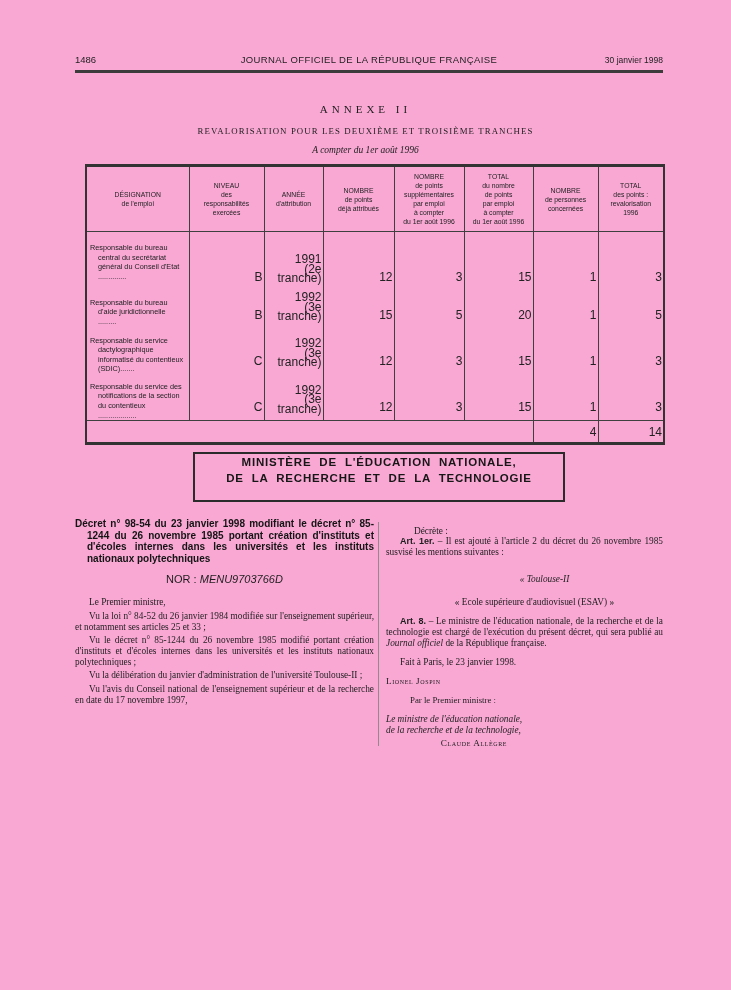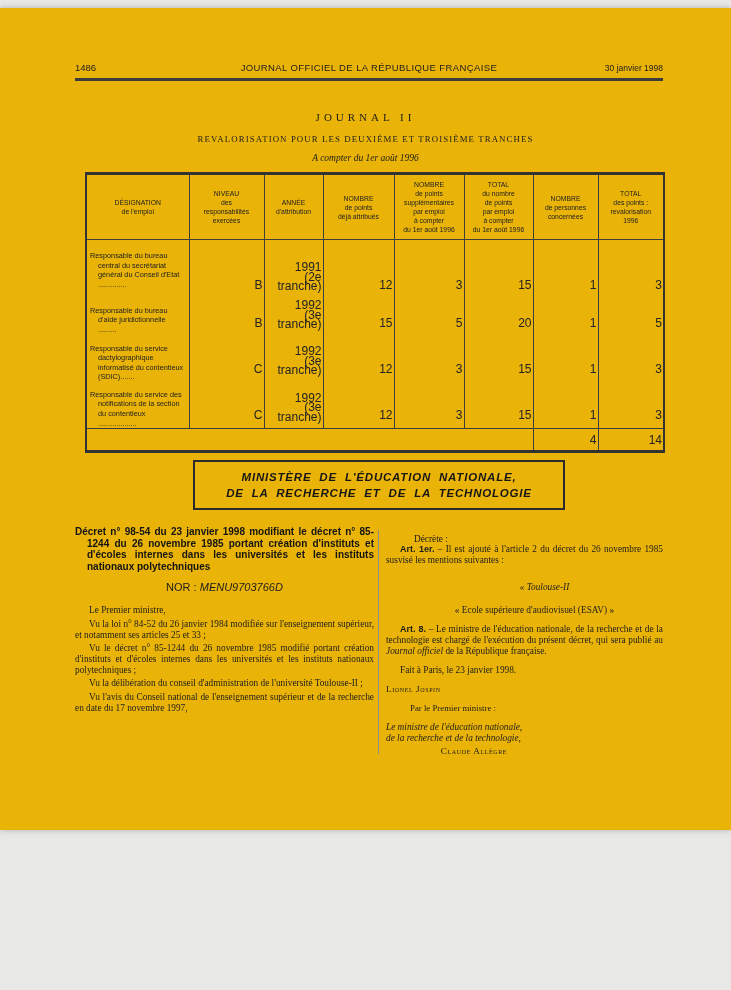--- a/index.html
+++ b/index.html
@@ -1,23 +1,23 @@
 <!DOCTYPE html>
 <html lang="fr"><head>
 <meta charset="utf-8">
 <style>
   html,body{margin:0;padding:0;background:#e8e8e6;}
   .page{
     position:relative;
-    width:731px;height:822px;
-    background:#eab308;
+    width:731px;height:990px;
+    background:#f9a8d4;
     color:#1d1d1d;
     font-family:"Liberation Serif", serif;
     overflow:hidden;
-    margin:8px auto;
+    margin:0 auto;
     box-shadow:0 0 6px rgba(0,0,0,.25);
   }
   
   .runhead{
     position:absolute;top:54px;left:75px;width:588px;
     display:flex;align-items:baseline;
     font-family:"Liberation Sans", sans-serif;
   }
   .runhead .pageno{font-size:9.5px;width:90px;}
   .runhead .jtitle{flex:1;text-align:center;font-size:9.5px;letter-spacing:.4px;}
@@ -47,24 +47,24 @@
     vertical-align:top;padding:8px 3px 0 3px;
   }
   table.jo td.desig div{padding-left:8px;text-indent:-8px;}
   table.jo tr.r1 td.desig{padding-top:11px;}
   table.jo td .yr{line-height:9.5px;}
   table.jo tr.totals td{border-top:1px solid #3f3f3f;vertical-align:middle;padding:2px 1px;}
   
   .ministry{
     position:absolute;left:193px;top:452px;width:368px;height:46px;
     border:2px solid #2b2b2b;background:transparent;
-    display:flex;flex-direction:column;justify-content:center;align-items:center;
+    display:flex;flex-direction:column;justify-content:flex-start;align-items:center;
     font-family:"Liberation Sans", sans-serif;font-weight:bold;
     font-size:11.5px;line-height:16px;letter-spacing:.8px;word-spacing:4px;
-    text-align:center;color:#161616;font-style:italic;
+    text-align:center;color:#161616;
   }
   
   .col-divider{position:absolute;left:378px;top:522px;width:1px;height:224px;background:#8d8d8d;}
   .leftcol{position:absolute;left:75px;top:518px;width:299px;}
   .rightcol{position:absolute;left:386px;top:520px;width:277px;}
   .dec-heading{
     font-family:"Liberation Sans", sans-serif;font-weight:bold;
     font-size:10px;line-height:11.6px;text-align:justify;
     padding-left:12px;text-indent:-12px;color:#141414;
   }
@@ -94,21 +94,21 @@
 <div class="page">
 
   <div class="runhead">
     <span class="pageno">1486</span>
     <span class="jtitle">JOURNAL OFFICIEL DE LA RÉPUBLIQUE FRANÇAISE</span>
     <span class="jdate">30 janvier 1998</span>
   </div>
   <div class="head-rule"></div>
 
   <div class="annexe">
-    <div class="a-title">JOURNAL II</div>
+    <div class="a-title">ANNEXE II</div>
     <div class="a-sub">REVALORISATION POUR LES DEUXIÈME ET TROISIÈME TRANCHES</div>
     <div class="a-eff">A compter du 1er août 1996</div>
   </div>
 
   <table class="jo">
     <colgroup>
       <col style="width:103px">
         <col style="width:75px">
         <col style="width:59px">
         <col style="width:71px">
@@ -232,21 +232,21 @@
 
   <div class="leftcol">
     <div class="dec-heading">Décret n° 98-54 du 23 janvier 1998 modifiant le décret n° 85-1244 du 26 novembre 1985 portant création d'instituts et d'écoles internes dans les universités et les instituts nationaux polytechniques</div>
     <div class="nor">
       <span>NOR :</span>
       <span class="norval">MENU9703766D</span>
     </div>
     <p class="body">Le Premier ministre,</p>
     <p class="body">Vu la loi n° 84-52 du 26 janvier 1984 modifiée sur l'enseignement supérieur, et notamment ses articles 25 et 33 ;</p>
     <p class="body">Vu le décret n° 85-1244 du 26 novembre 1985 modifié portant création d'instituts et d'écoles internes dans les universités et les instituts nationaux polytechniques ;</p>
-    <p class="body">Vu la délibération du conseil d'administration de l'université Toulouse-II ;</p>
+    <p class="body">Vu la délibération du janvier d'administration de l'université Toulouse-II ;</p>
     <p class="body">Vu l'avis du Conseil national de l'enseignement supérieur et de la recherche en date du 17 novembre 1997,</p>
   </div>
 
   <div class="rightcol">
     <p class="rc-decrete">Décrète :</p>
     <p class="body rc-art">
       <span class="artlabel">Art. 1er.</span>
       <span>– Il est ajouté à l'article 2 du décret du 26 novembre 1985 susvisé les mentions suivantes :</span>
     </p>
     <p class="rc-mention1">« Toulouse-II</p>

